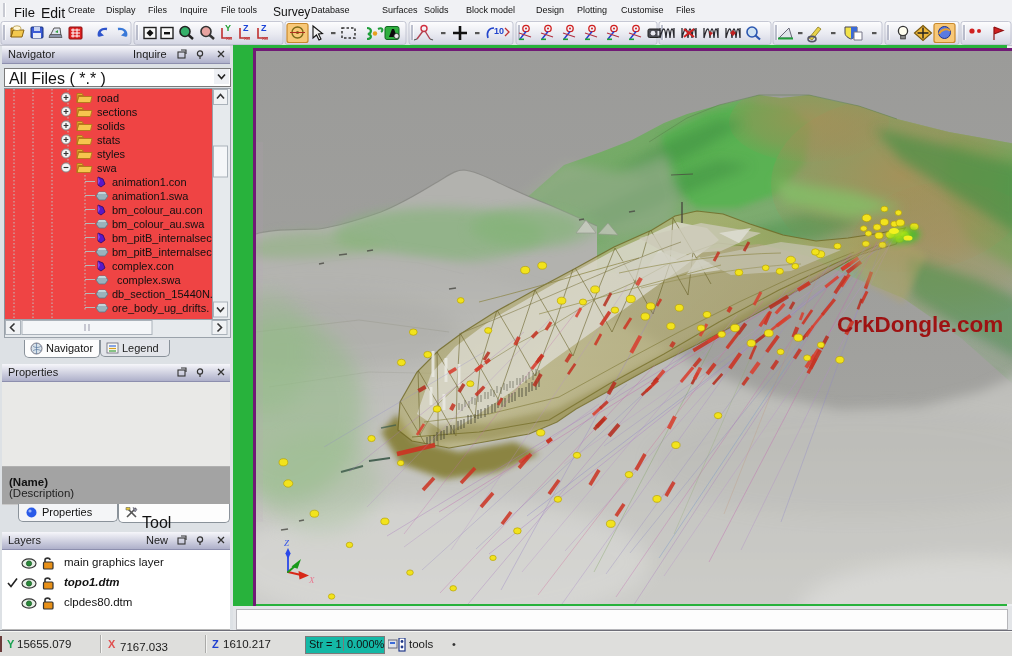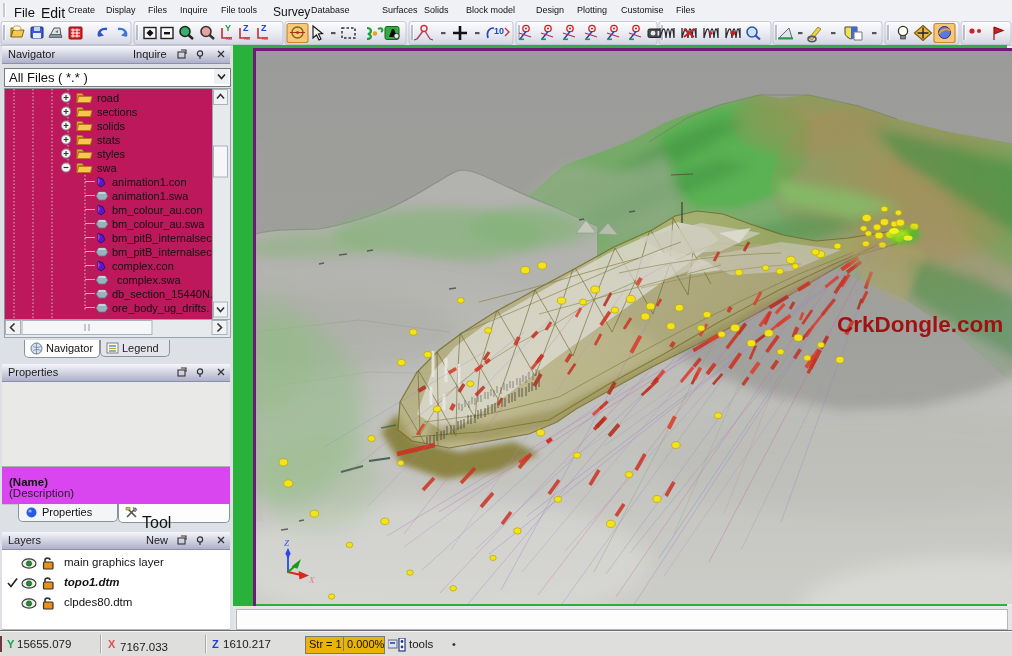--- a/index.html
+++ b/index.html
@@ -195,27 +195,27 @@
     <span class="a" style="left:131px;top:2px;font-size:11px">Inquire</span>
     <svg class="a" style="left:174px;top:2px" width="52" height="13">
       <rect x="2" y="4" width="7" height="6" fill="none" stroke="#333" stroke-width="1.1"></rect>
       <path d="M5 2 L10 2 L10 6" fill="none" stroke="#333" stroke-width="1.1"></path>
       <circle cx="24" cy="5.5" r="2.6" fill="none" stroke="#333" stroke-width="1.2"></circle>
       <line x1="24" y1="8" x2="24" y2="11" stroke="#333" stroke-width="1.2"></line>
       <path d="M42 3 L48 9 M48 3 L42 9" stroke="#333" stroke-width="1.3"></path>
     </svg>
   </div>
 <div class="a" style="left:4px;top:68px;width:225px;height:17px;background:#fff;border:1px solid #7a7a7a">
-    <span class="a" style="left:4px;top:1px;font-size:13px;color:#111">All Files ( *.* )</span>
+    <span class="a" style="left:4px;top:1px;font-size:16px;color:#111">All Files ( *.* )</span>
     <svg class="a" style="right:1px;top:0px" width="15" height="15">
       <rect x="0" y="0" width="15" height="15" fill="#eef0f4"></rect>
       <path d="M4 5.5 L7.5 9.5 L11 5.5" fill="none" stroke="#222" stroke-width="1.6"></path>
     </svg>
   </div>
-<div class="a" style="left:4px;top:88px;width:208px;height:231px;background:#be185d;border:1px solid #8a929a;border-right:none;overflow:hidden">
+<div class="a" style="left:4px;top:88px;width:208px;height:231px;background:#ef4444;border:1px solid #8a929a;border-right:none;overflow:hidden">
     <svg class="a" style="left:0;top:0" width="208" height="231">
       <line x1="9" y1="0" x2="9" y2="231" stroke="#c0c0c0" stroke-width="1" stroke-dasharray="1.5 2"></line>
       <line x1="28" y1="0" x2="28" y2="231" stroke="#c0c0c0" stroke-width="1" stroke-dasharray="1.5 2"></line>
       <line x1="47" y1="0" x2="47" y2="231" stroke="#c0c0c0" stroke-width="1" stroke-dasharray="1.5 2"></line>
       <line x1="63" y1="0" x2="63" y2="76" stroke="#c0c0c0" stroke-width="1" stroke-dasharray="1.5 2"></line>
       <line x1="80" y1="86" x2="80" y2="222" stroke="#c0c0c0" stroke-width="1" stroke-dasharray="1.5 2"></line>
     </svg>
     <svg class="a" style="left:56px;top:2px" width="34" height="13">
       <circle cx="5" cy="6.5" r="4.6" fill="#f4f4f4" stroke="#888" stroke-width="1"></circle>
       <line x1="2.6" y1="6.5" x2="7.4" y2="6.5" stroke="#333" stroke-width="1.1"></line>
@@ -384,21 +384,21 @@
     <span class="a" style="left:6px;top:2px;font-size:11px">Properties</span>
     <svg class="a" style="left:174px;top:2px" width="52" height="13">
       <rect x="2" y="4" width="7" height="6" fill="none" stroke="#333" stroke-width="1.1"></rect>
       <path d="M5 2 L10 2 L10 6" fill="none" stroke="#333" stroke-width="1.1"></path>
       <circle cx="24" cy="5.5" r="2.6" fill="none" stroke="#333" stroke-width="1.2"></circle>
       <line x1="24" y1="8" x2="24" y2="11" stroke="#333" stroke-width="1.2"></line>
       <path d="M42 3 L48 9 M48 3 L42 9" stroke="#333" stroke-width="1.3"></path>
     </svg>
   </div>
 <div class="a" style="left:2px;top:382px;width:228px;height:84px;background:#e9e9e7;border-bottom:1px solid #b0b0b0"></div>
-<div class="a" style="left:2px;top:467px;width:228px;height:37px;background:#d946ef;border-bottom:1px solid #c8c8c8">
+<div class="a" style="left:2px;top:467px;width:228px;height:37px;background:#a3a3a3;border-bottom:1px solid #c8c8c8">
     <span class="a" style="left:7px;top:9px;font-size:11.5px;font-weight:bold;color:#111">(Name)</span>
     <span class="a" style="left:7px;top:20px;font-size:11.5px;color:#222">(Description)</span>
   </div>
 <div class="a" style="left:18px;top:504px;width:98px;height:17px;background:#f4f5f7;border:1px solid #8a929a;border-top:none;border-radius:0 0 5px 5px">
     <svg class="a" style="left:7px;top:3px" width="12" height="12">
       <circle cx="5.5" cy="5.5" r="5" fill="#2a5ae8"></circle>
       <circle cx="4" cy="4" r="1.6" fill="#9ab4f8"></circle>
     </svg>
     <span class="a" style="left:23px;top:2px;font-size:11px;color:#111">Properties</span>
   </div>
@@ -884,21 +884,21 @@
 <div class="a" style="left:0;top:631px;width:1012px;height:25px;background:#dededc;border-top:1px solid #f6f6f4">
     <div class="a" style="left:0px;top:4px;width:2px;height:16px;background:#6a3a3a"></div>
     <span class="a" style="left:7px;top:6px;font-size:11px;font-weight:bold;color:#18a050">Y</span>
     <span class="a" style="left:17px;top:6px;font-size:11.5px;color:#1a1a1a">15655.079</span>
     <div class="a" style="left:100px;top:3px;width:1px;height:18px;background:#aaaaa8;border-right:1px solid #f4f4f2"></div>
     <span class="a" style="left:108px;top:6px;font-size:11px;font-weight:bold;color:#e05050">X</span>
     <span class="a" style="left:120px;top:9px;font-size:11.5px;color:#1a1a1a">7167.033</span>
     <div class="a" style="left:205px;top:3px;width:1px;height:18px;background:#aaaaa8;border-right:1px solid #f4f4f2"></div>
     <span class="a" style="left:212px;top:6px;font-size:11px;font-weight:bold;color:#2040d0">Z</span>
     <span class="a" style="left:223px;top:6px;font-size:11.5px;color:#1a1a1a">1610.217</span>
-    <div class="a" style="left:305px;top:4px;width:78px;height:16px;background:#eab308;border:1px solid #7a7a7a">
+    <div class="a" style="left:305px;top:4px;width:78px;height:16px;background:#14b8a6;border:1px solid #7a7a7a">
       <span class="a" style="left:3px;top:1px;font-size:11px;color:#111">Str = 1</span>
       <div class="a" style="left:37px;top:0;width:1px;height:14px;background:#7a7a7a"></div>
       <span class="a" style="left:41px;top:1px;font-size:11px;color:#111">0.000%</span>
     </div>
     <svg class="a" style="left:388px;top:6px" width="18" height="14">
       <rect x="0" y="2" width="9" height="8" fill="#dfe3ea" stroke="#667"></rect>
       <rect x="2" y="4" width="5" height="2" fill="#3a6ad8"></rect>
       <rect x="11" y="0" width="6" height="13" fill="#fff" stroke="#223a8a" stroke-width="1.2"></rect>
       <circle cx="14" cy="3.5" r="1.4" fill="#223a8a"></circle>
       <circle cx="14" cy="9" r="1.4" fill="#223a8a"></circle>

